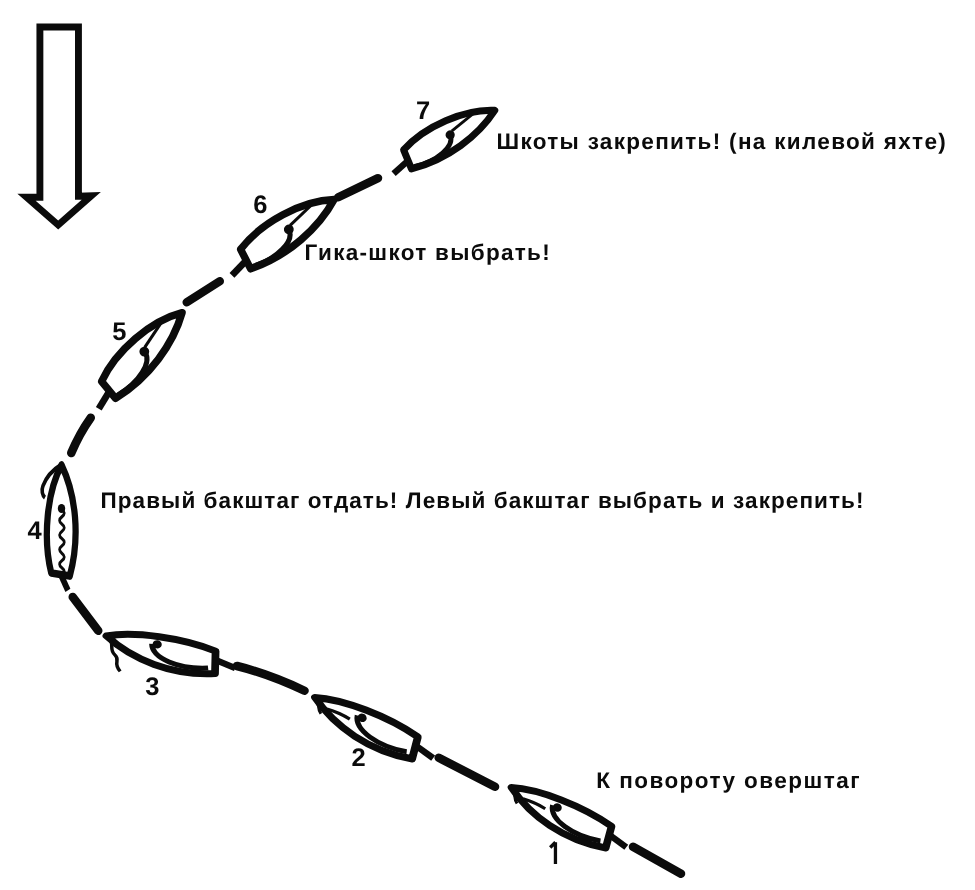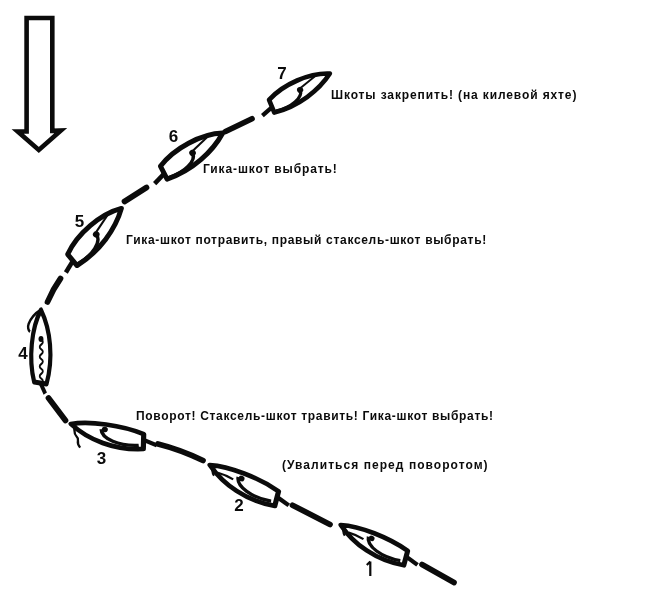--- a/index.html
+++ b/index.html
@@ -1,18 +1,18 @@
 <!DOCTYPE html>
 <html><head>
 <meta charset="utf-8">
 <style>
 html,body{margin:0;padding:0;background:#fff}
 #c{position:relative;width:650px;height:593px;overflow:hidden;background:#fff;
    font-family:"Liberation Sans",sans-serif;color:#0b0b0b}
-.t{position:absolute;font-weight:bold;font-size:12px;line-height:15px;white-space:nowrap;transform:translateY(-50%)}
+.t{position:absolute;font-weight:bold;font-size:15px;line-height:15px;white-space:nowrap;transform:translateY(-50%)}
 svg{position:absolute;left:0;top:0}
 </style>
 </head>
 <body>
 <div id="c">
 <svg width="650" height="593" viewBox="0 0 650 593" fill="none" stroke="#0b0b0b">
 
 <path d="M26.6,18 L52.3,18 L52.3,130.8 L60.9,130.5 L38.8,150.0 L17.7,131.5 L26.6,131.5 Z" fill="#fff" stroke-width="4.6" stroke-linejoin="miter"></path>
 
 <g stroke-width="5.7" stroke-linecap="round">
@@ -91,16 +91,15 @@
 <text x="101.5" y="463.5">3</text>
 <text x="239" y="510.5">2</text>
 </g>
       <path d="M370.3,561.5 L370.3,576 M370.3,561.5 L366.8,565" stroke="#0b0b0b" stroke-width="2.2" fill="none"></path>
       <g>
 </g>
 </svg>
 
 <div class="t" style="left:331px;top:95.3px;letter-spacing:0.88px">Шкоты закрепить! (на килевой яхте)</div>
 <div class="t" style="left:203px;top:168.7px;letter-spacing:0.87px">Гика-шкот выбрать!</div>
-<div class="t" style="left:126px;top:239.5px;letter-spacing:0.68px">Гика-шкот потравить, правый стаксель-шкот выбрать!</div>
-<div class="t" style="left:136px;top:416.2px;letter-spacing:0.68px">Поворот! Стаксель-шкот травить! Гика-шкот выбрать!</div>
-<div class="t" style="left:282px;top:464.5px;letter-spacing:1.05px">(Увалиться перед поворотом)</div>
+<div class="t" style="left:67px;top:334.4px;letter-spacing:0.72px">Правый бакштаг отдать! Левый бакштаг выбрать и закрепить!</div>
+<div class="t" style="left:397.5px;top:520.6px;letter-spacing:0.97px">К повороту оверштаг</div>
 </div>
 
 </body></html>

